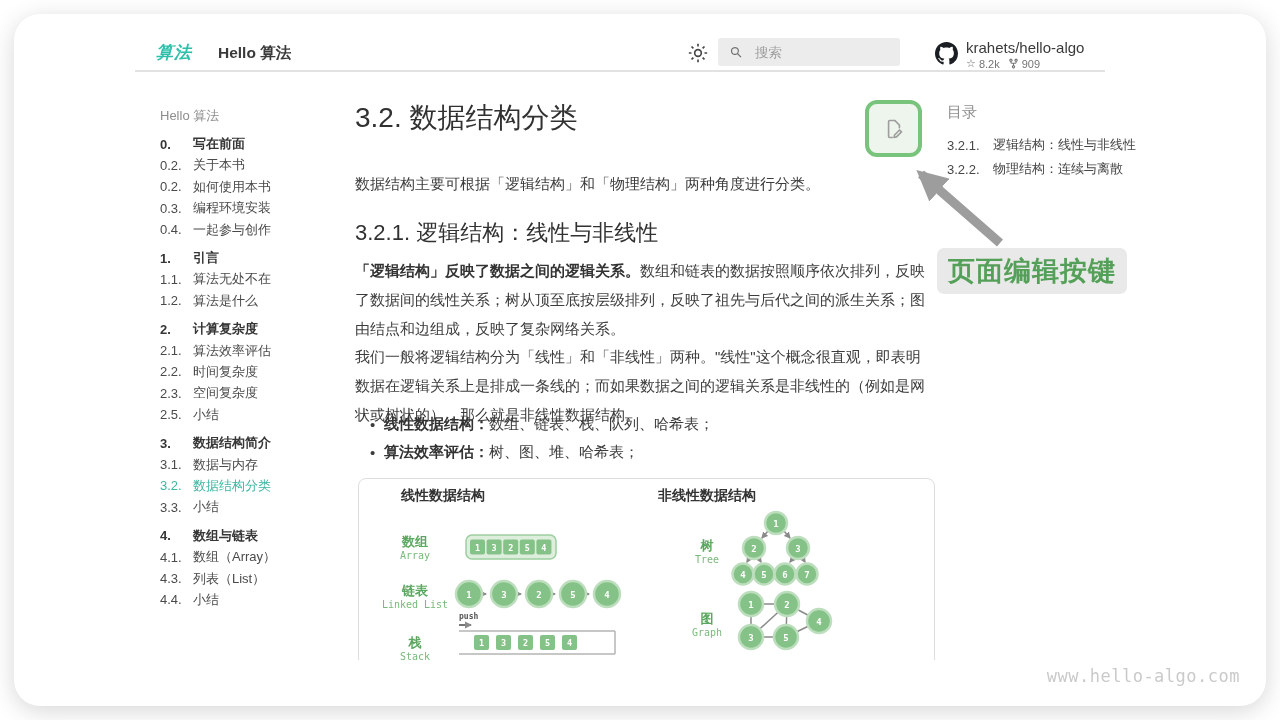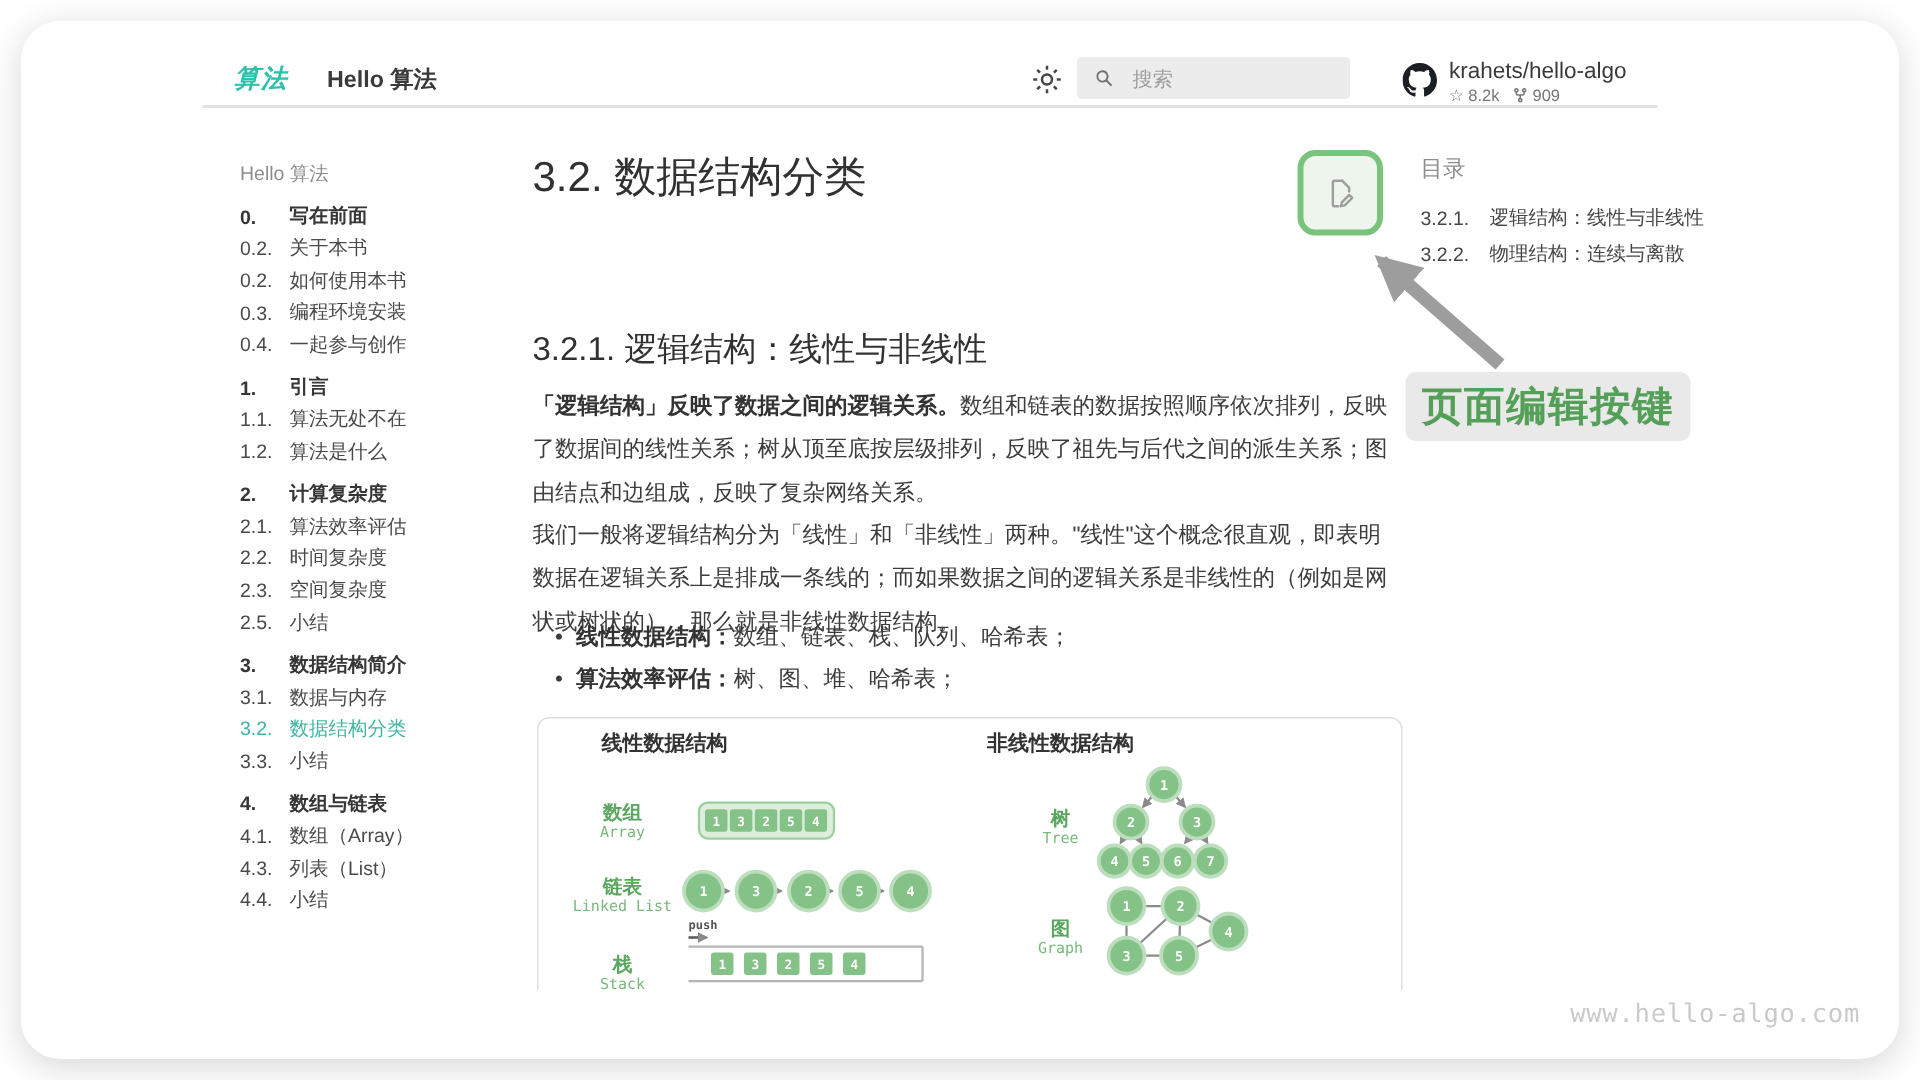--- a/index.html
+++ b/index.html
@@ -202,20 +202,21 @@
           <span class="n">4.3.</span>
           <span>列表（List）</span>
         </div>
       <div class="si">
           <span class="n">4.4.</span>
           <span>小结</span>
         </div>
     </nav>
 
     <h1 class="m-h1" style="margin:0">3.2. 数据结构分类</h1>
+    <p class="m-p1" style="margin:0">数据结构主要可根据「逻辑结构」和「物理结构」两种角度进行分类。</p>
     <h2 class="m-h2" style="margin:0">3.2.1. 逻辑结构：线性与非线性</h2>
     <p class="m-p2" style="margin:0"><strong>「逻辑结构」反映了数据之间的逻辑关系。</strong><span>数组和链表的数据按照顺序依次排列，反映了数据间的线性关系；树从顶至底按层级排列，反映了祖先与后代之间的派生关系；图由结点和边组成，反映了复杂网络关系。</span></p>
     <p class="m-p3" style="margin:0">我们一般将逻辑结构分为「线性」和「非线性」两种。"线性"这个概念很直观，即表明数据在逻辑关系上是排成一条线的；而如果数据之间的逻辑关系是非线性的（例如是网状或树状的），那么就是非线性数据结构。</p>
     <div class="bullet b1"><span class="dot">•</span><strong>线性数据结构：</strong><span>数组、链表、栈、队列、哈希表；</span></div>
     <div class="bullet b2"><span class="dot">•</span><strong>算法效率评估：</strong><span>树、图、堆、哈希表；</span></div>
 
     <div class="fig">
       <div class="fig-title lt">线性数据结构</div>
       <div class="fig-title nt">非线性数据结构</div>
 

